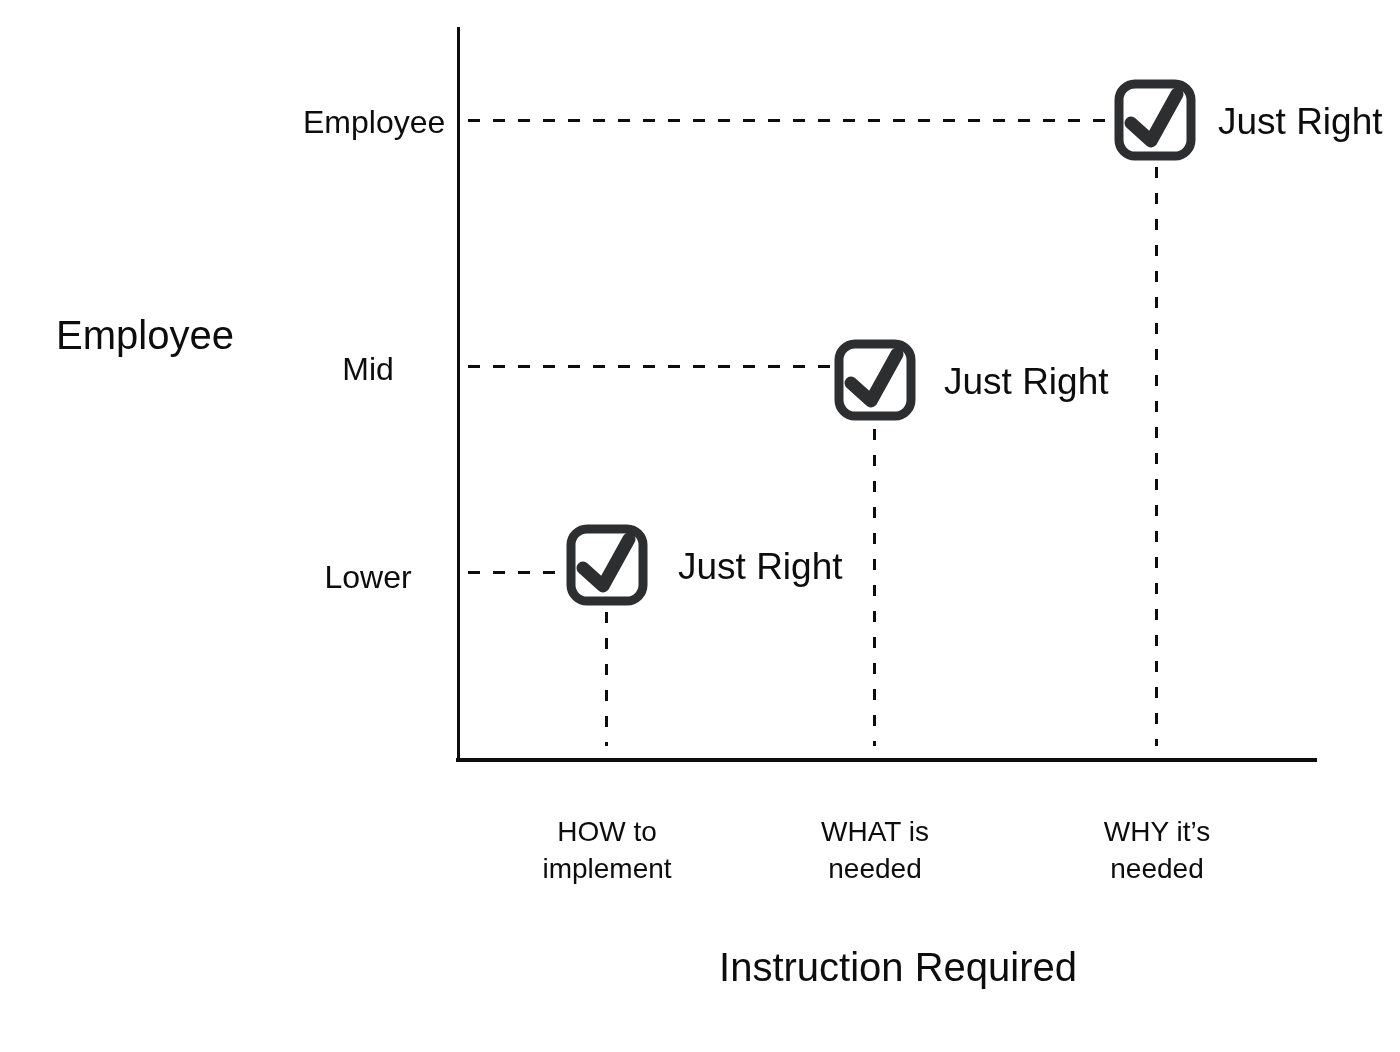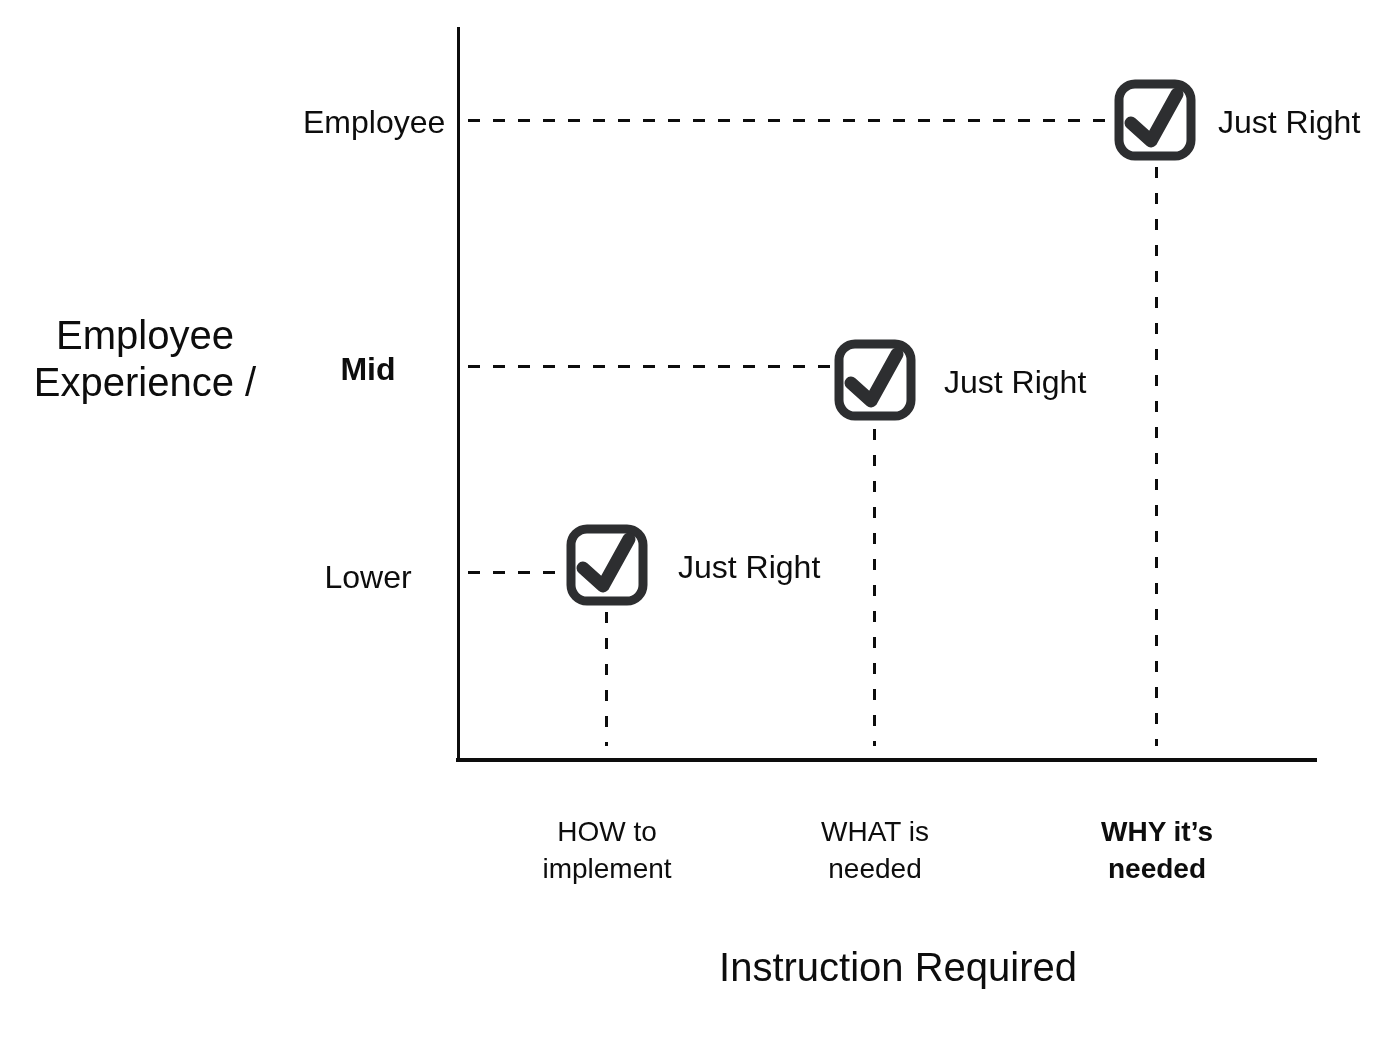--- a/index.html
+++ b/index.html
@@ -17,41 +17,40 @@
   .dash-h {
     height: 3px;
     background-image: repeating-linear-gradient(90deg, #0d0d0d 0 12px, transparent 12px 25px);
   }
   .dash-v {
     width: 3px;
     background-image: repeating-linear-gradient(180deg, #0d0d0d 0 11px, transparent 11px 26px);
   }
 
   .y-tick { font-size: 32px; line-height: 40px; text-align: center; width: 130px; }
-  .pt-label { font-size: 32px; line-height: 40px; white-space: nowrap; }
+  .pt-label { font-size: 37px; line-height: 40px; white-space: nowrap; }
   .axis-title { font-size: 40px; line-height: 47px; text-align: center; }
   .x-tick { font-size: 28px; line-height: 37px; text-align: center; width: 240px; }
 
   .cbx { width: 82px; height: 82px; display: block; }
 </style>
 </head>
 <body>
 
 <div class="canvas">
 
   <div class="abs solid-line" style="left:457px; top:27px; width:3px; height:735px;"></div>
   <div class="abs solid-line" style="left:456px; top:758px; width:861px; height:4px;"></div>
 
   <div class="abs axis-title" style="left:15px; top:312px; width:260px;">
     <div>Employee</div>
-    <div>Experience /</div>
   </div>
 
   <div class="abs y-tick" style="left:303px; top:102px;">Employee</div>
-  <div class="abs y-tick" style="left:303px; top:349px;font-weight:bold;">Mid</div>
+  <div class="abs y-tick" style="left:303px; top:349px;">Mid</div>
   <div class="abs y-tick" style="left:303px; top:557px;">Lower</div>
 
   <div class="abs dash-h" style="left:468px; top:119px; width:642px;"></div>
   <div class="abs dash-h" style="left:468px; top:365px; width:362px;"></div>
   <div class="abs dash-h" style="left:468px; top:571px; width:92px;"></div>
 
   <div class="abs dash-v" style="left:1155px; top:167px; height:579px;"></div>
   <div class="abs dash-v" style="left:873px; top:429px; height:317px;"></div>
   <div class="abs dash-v" style="left:605px; top:612px; height:134px;"></div>
 
@@ -80,21 +79,21 @@
   <div class="abs pt-label" style="left:678px; top:547px;">Just Right</div>
 
   <div class="abs x-tick" style="left:487px; top:813px;">
     <div>HOW to</div>
     <div>implement</div>
   </div>
   <div class="abs x-tick" style="left:755px; top:813px;">
     <div>WHAT is</div>
     <div>needed</div>
   </div>
-  <div class="abs x-tick" style="left:1037px; top:813px;font-weight:bold;">
+  <div class="abs x-tick" style="left:1037px; top:813px;">
     <div>WHY it’s</div>
     <div>needed</div>
   </div>
 
   <div class="abs axis-title" style="left:598px; top:944px; width:600px;">
     <div>Instruction Required</div>
   </div>
 
 </div>
 

